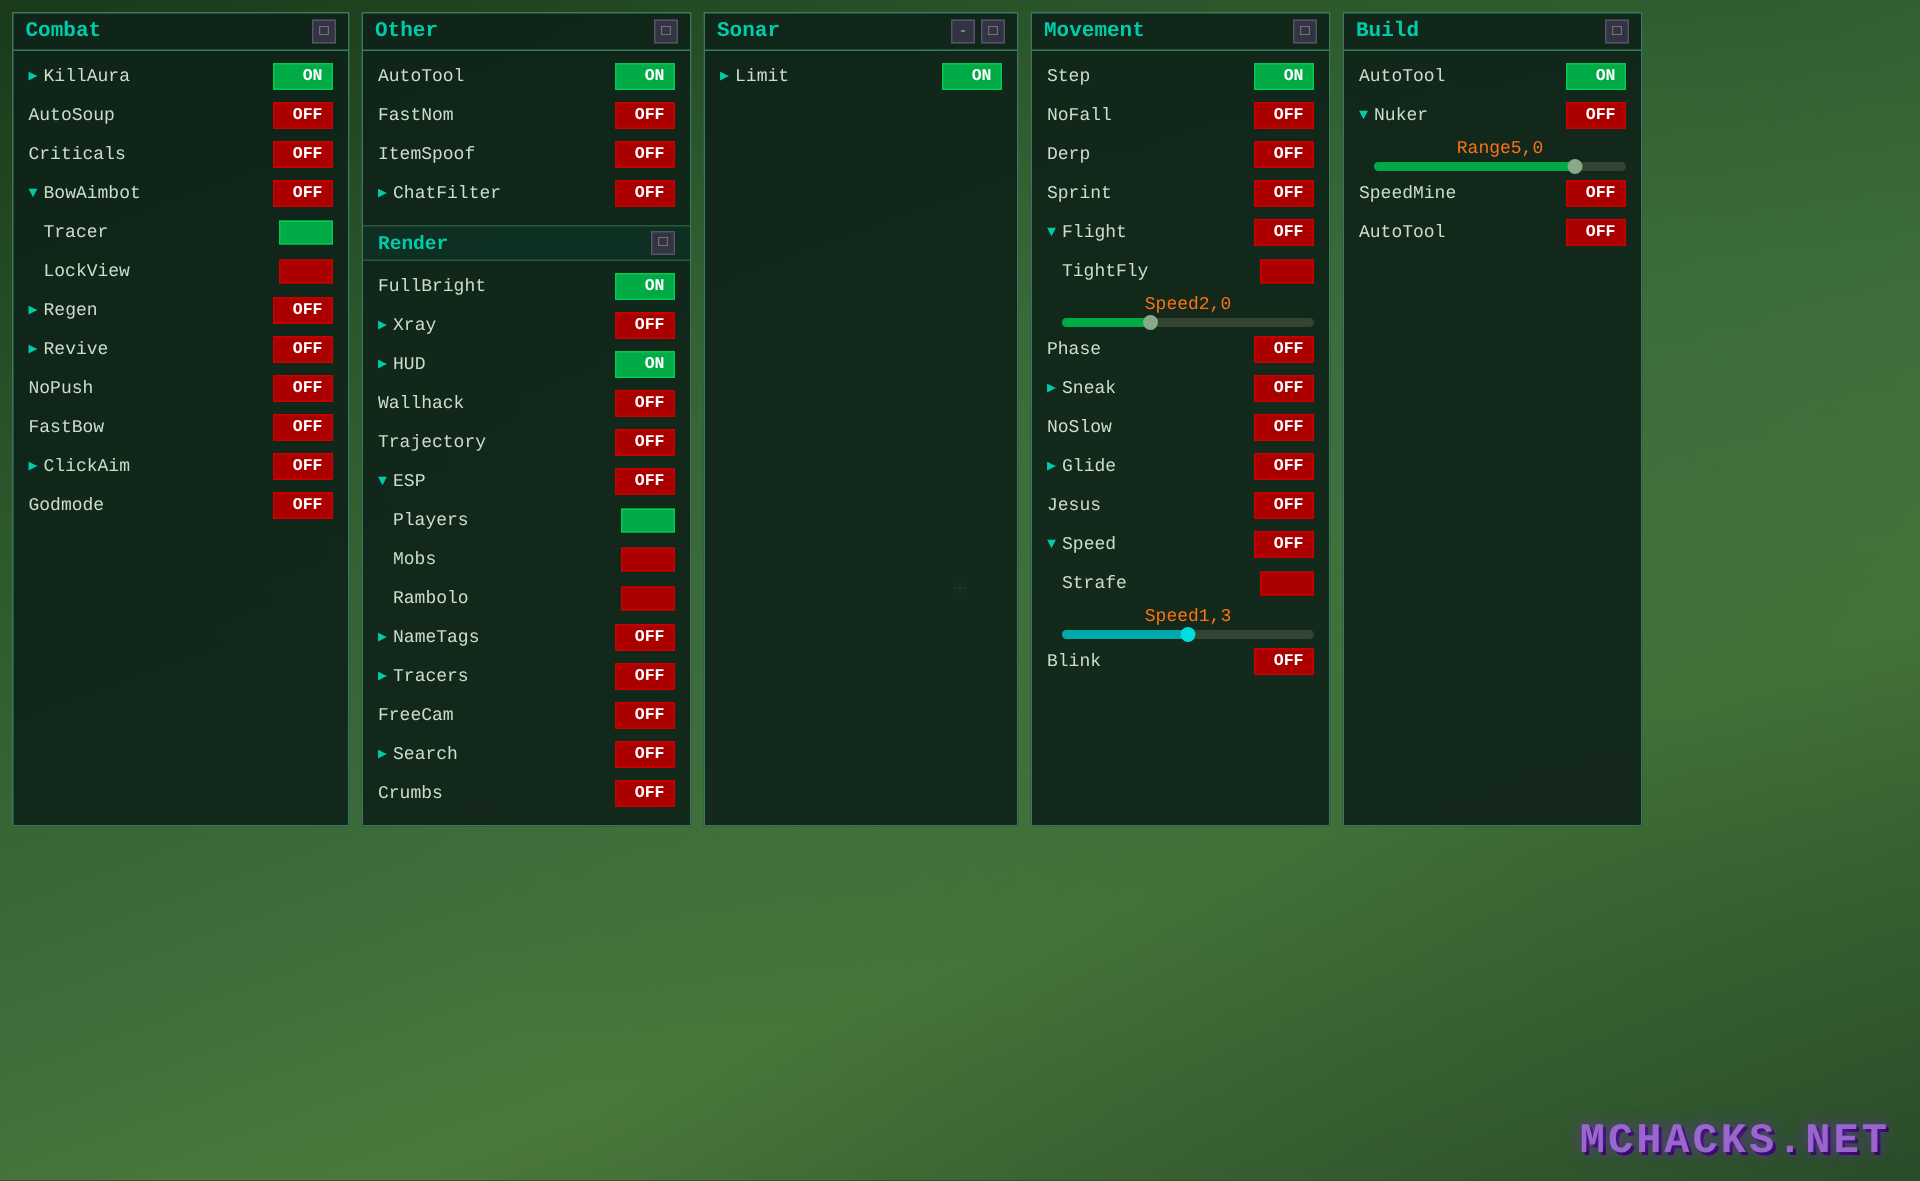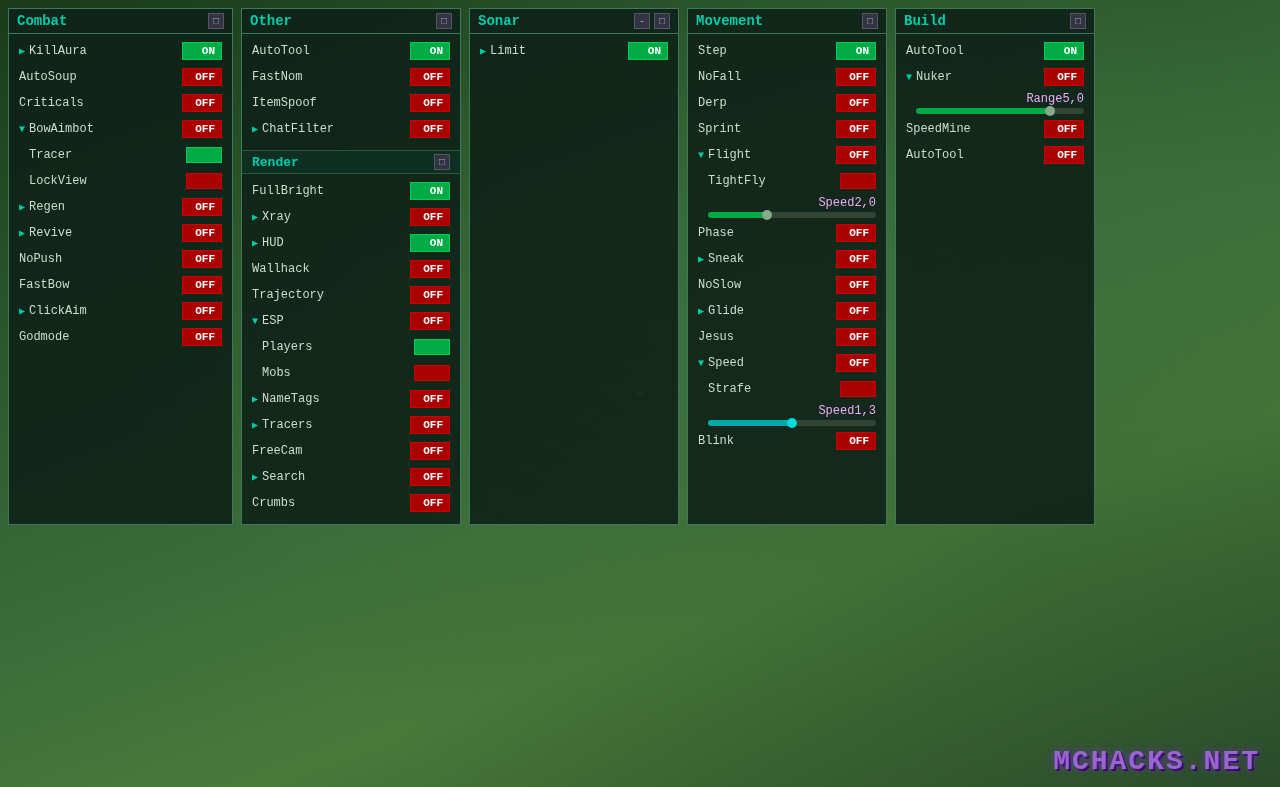--- a/index.html
+++ b/index.html
@@ -127,22 +127,22 @@
       width: 36px;
       height: 16px;
       border: 1px solid #00cc55;
       display: inline-block;
     }
     .slider-row {
       padding: 2px 10px 2px 20px;
     }
     .slider-label {
       display: flex;
-      justify-content: flex-end;
-      color: #f0abfc;
+      justify-content: center;
+      color: #f97316;
       font-size: 12px;
       margin-bottom: 2px;
     }
     .slider-track {
       width: 100%;
       height: 6px;
       background: #334433;
       border-radius: 3px;
       position: relative;
     }
@@ -303,20 +303,24 @@
           <button class="btn btn-off">OFF</button>
         </div>
         <div class="row indent1">
           <span class="row-label">Players</span>
           <span class="btn-green-small"></span>
         </div>
         <div class="row indent1">
           <span class="row-label">Mobs</span>
           <span class="btn-red-small"></span>
         </div>
+        <div class="row indent1">
+          <span class="row-label">Rambolo</span>
+          <span class="btn-red-small"></span>
+        </div>
         <div class="row">
           <span class="row-label"><span class="arrow">▶</span> NameTags</span>
           <button class="btn btn-off">OFF</button>
         </div>
         <div class="row">
           <span class="row-label"><span class="arrow">▶</span> Tracers</span>
           <button class="btn btn-off">OFF</button>
         </div>
         <div class="row">
           <span class="row-label">FreeCam</span>

